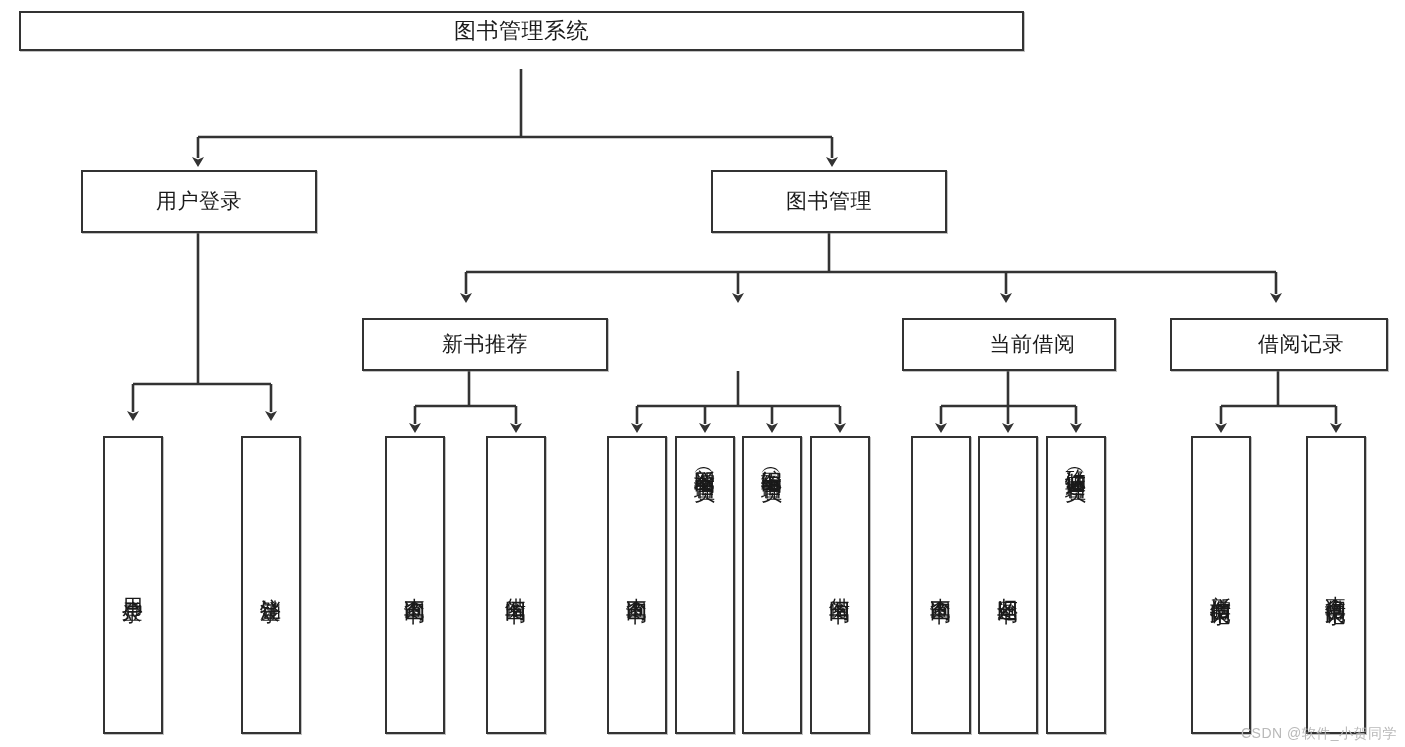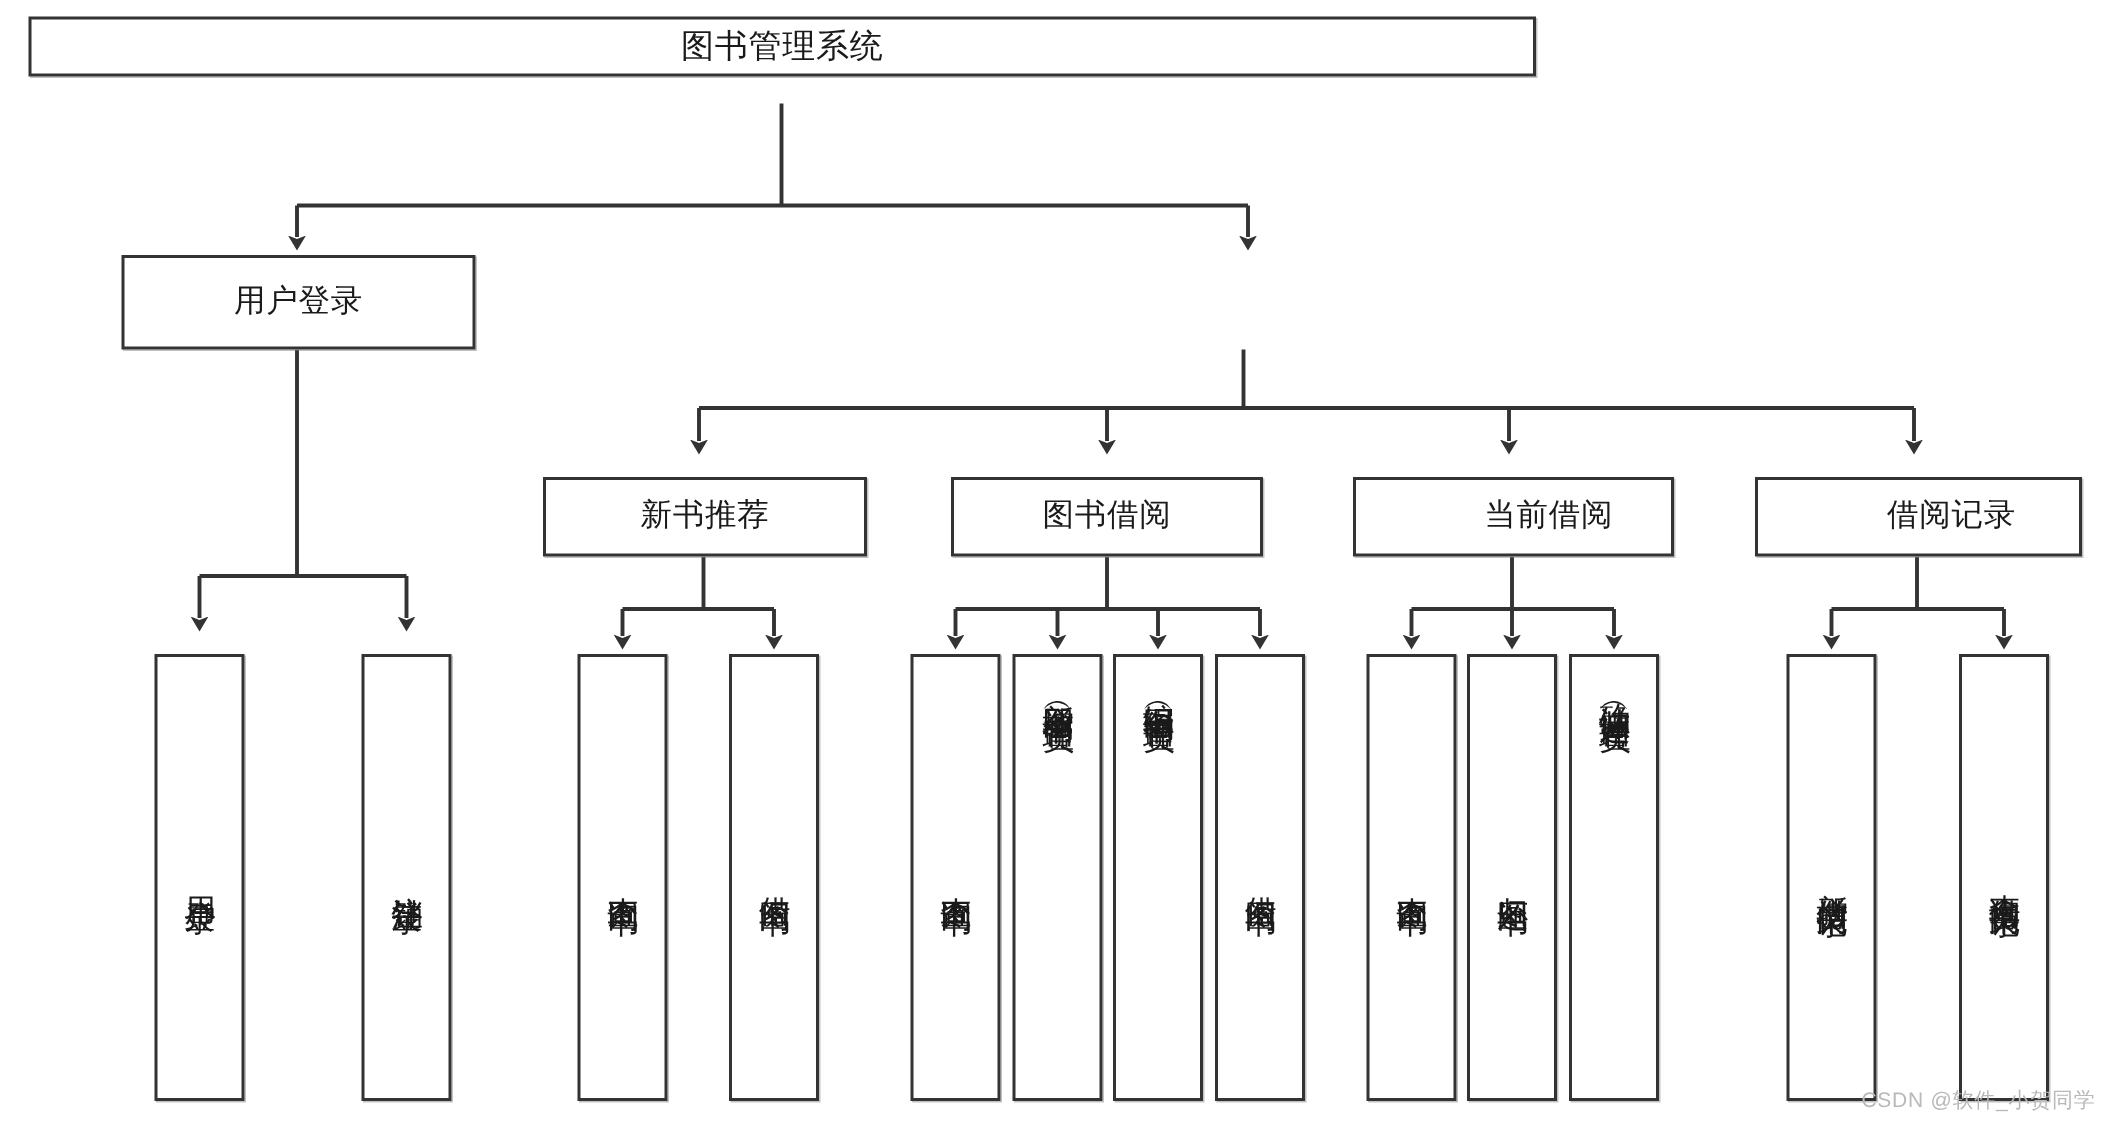--- a/index.html
+++ b/index.html
@@ -130,26 +130,26 @@
     </g>
   </svg>
 
   <div class="node root horiz" style="left:19px; top:11px; width:1005px; height:40px;">
     <span class="label">图书管理系统</span>
   </div>
 
   <div class="node horiz" style="left:81px; top:170px; width:236px; height:63px;">
     <span class="label">用户登录</span>
   </div>
-
-  <div class="node horiz" style="left:362px; top:318px; width:216px; height:53px;">
+  <div class="node horiz" style="left:711px; top:170px; width:236px; height:63px;">
+    <span class="label">图书管理</span>
+  </div>
+
+  <div class="node horiz" style="left:362px; top:318px; width:246px; height:53px;">
     <span class="label">新书推荐</span>
-  </div>
-  <div class="node horiz" style="left:634px; top:318px; width:208px; height:53px;">
-    <span class="label">图书借阅</span>
   </div>
   <div class="node horiz" style="left:902px; top:318px; width:214px; height:53px;padding-left:47px;">
     <span class="label">当前借阅</span>
   </div>
   <div class="node horiz" style="left:1170px; top:318px; width:218px; height:53px;padding-left:44px;">
     <span class="label">借阅记录</span>
   </div>
 
   <div class="node vert centered" style="left:103px; top:436px; width:60px; height:298px;">
     <span class="label">用户登录</span>

